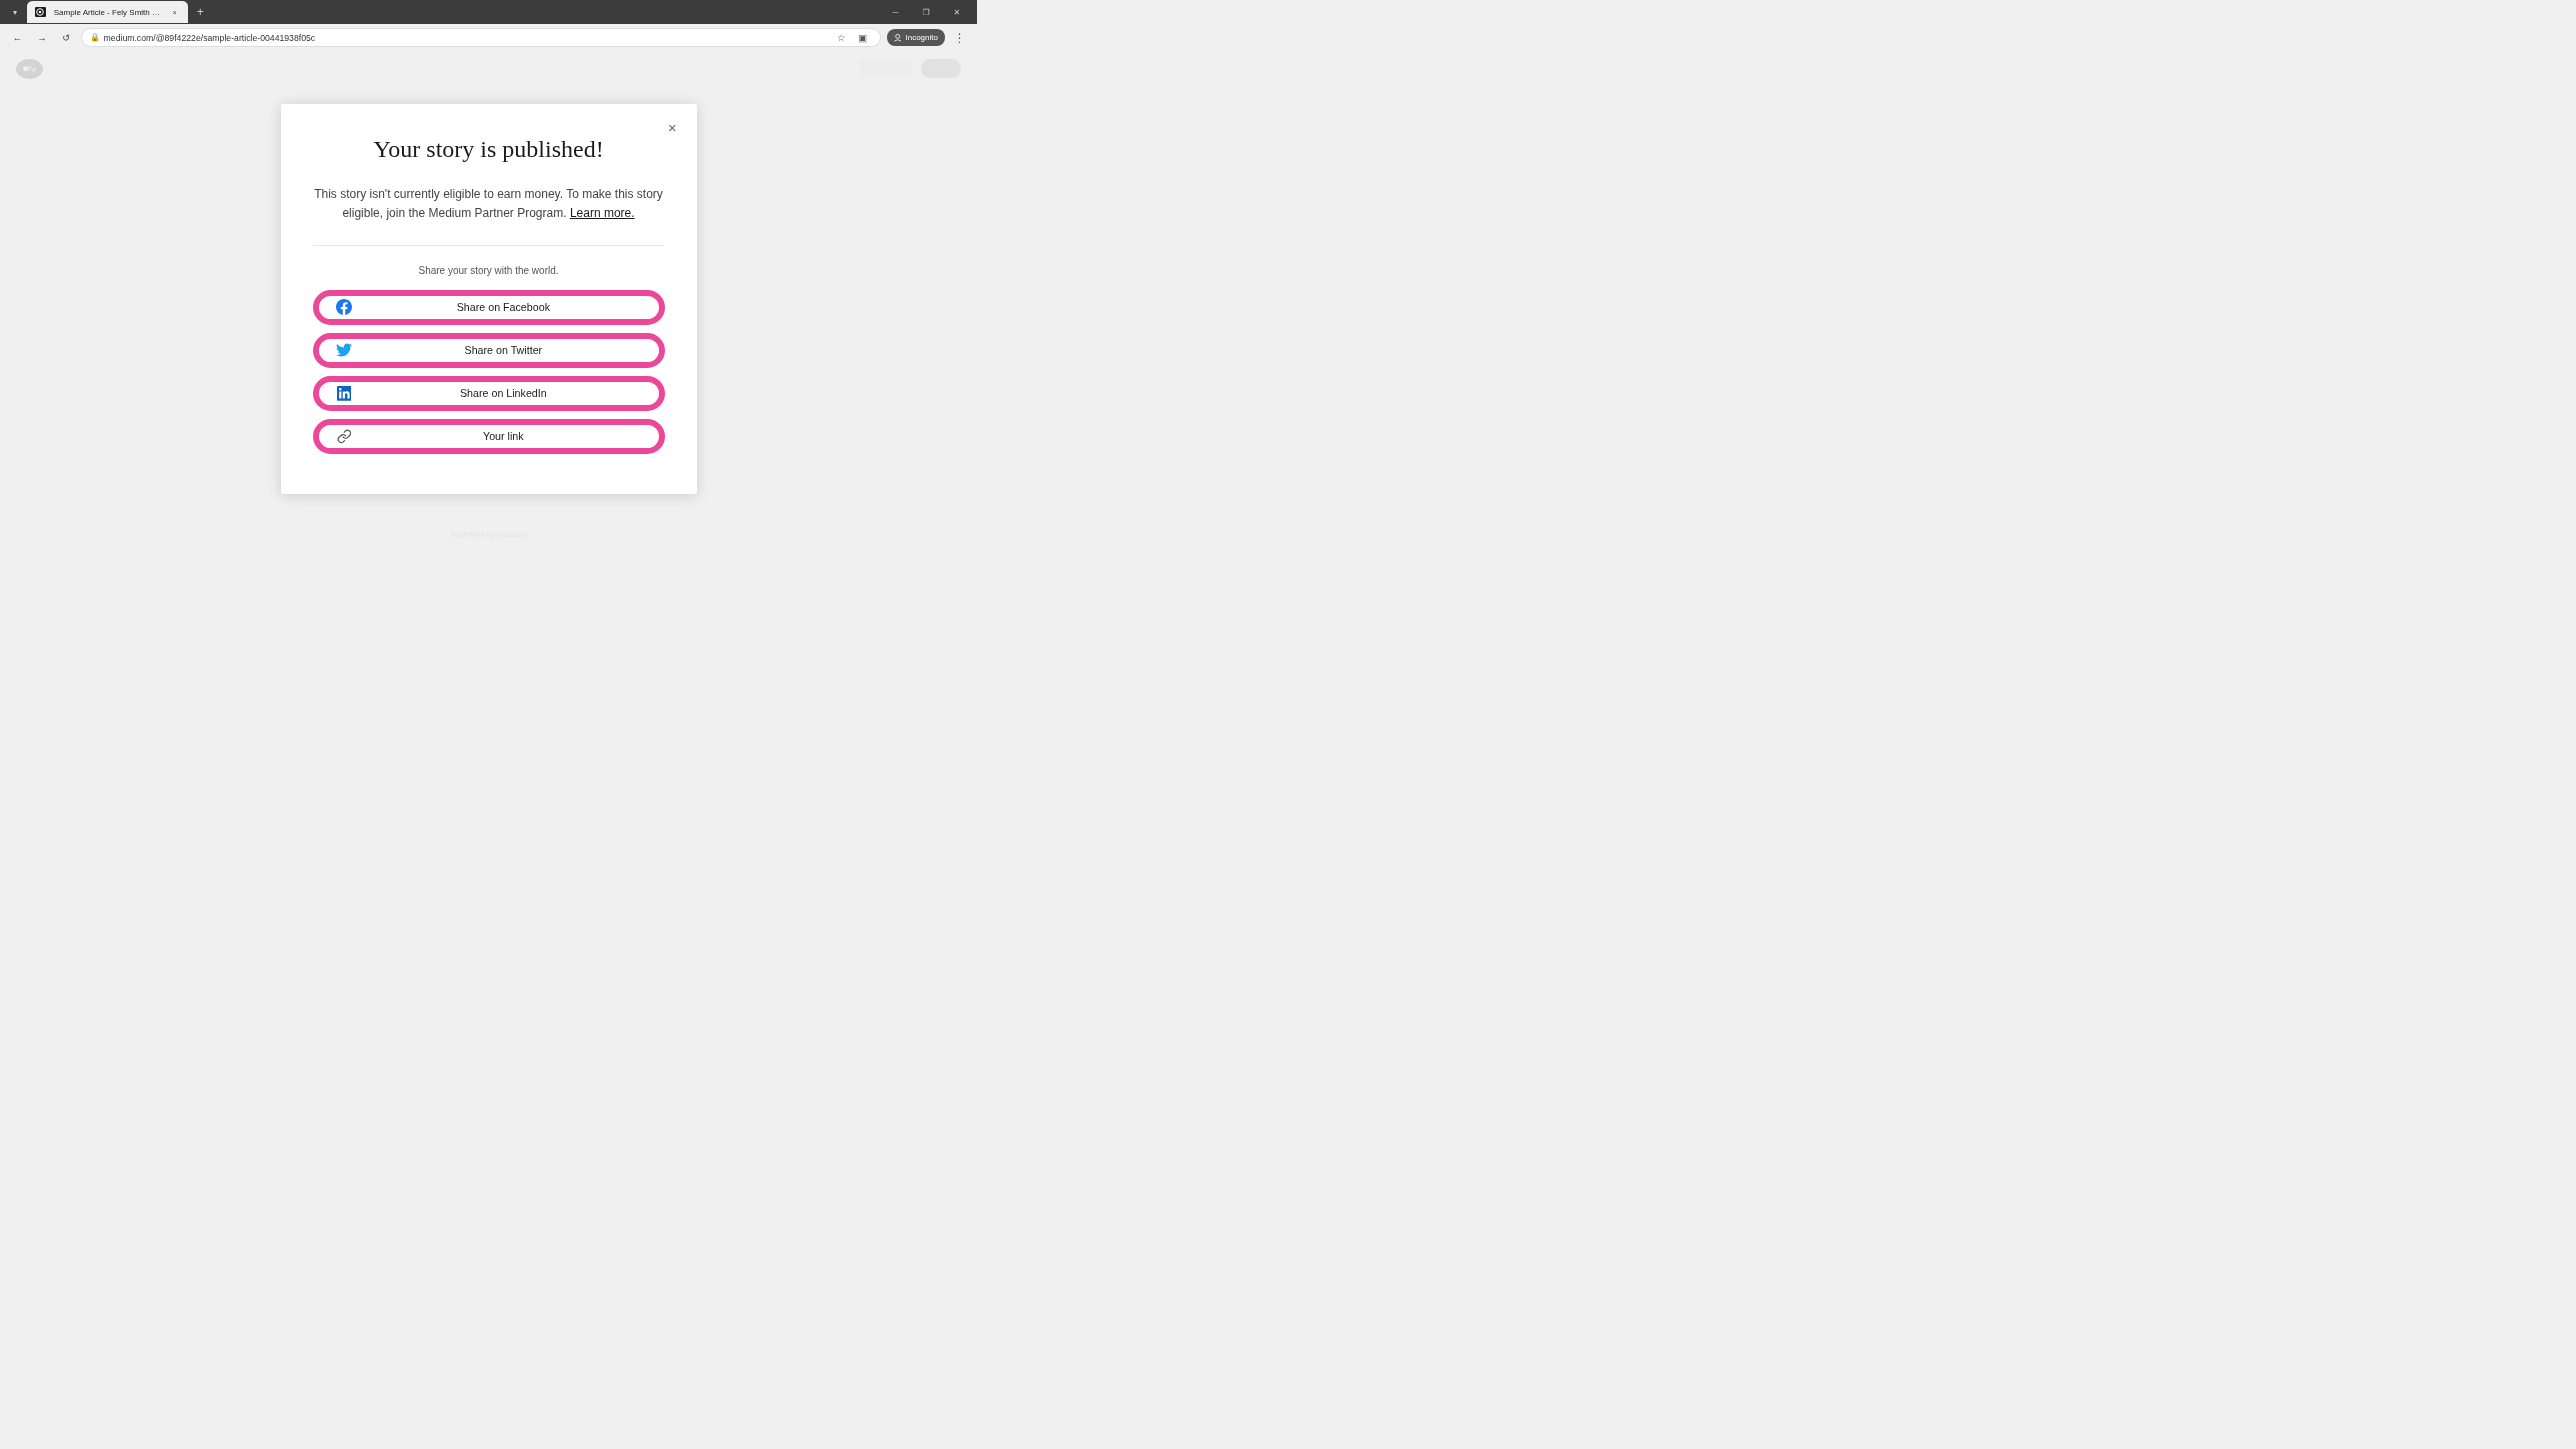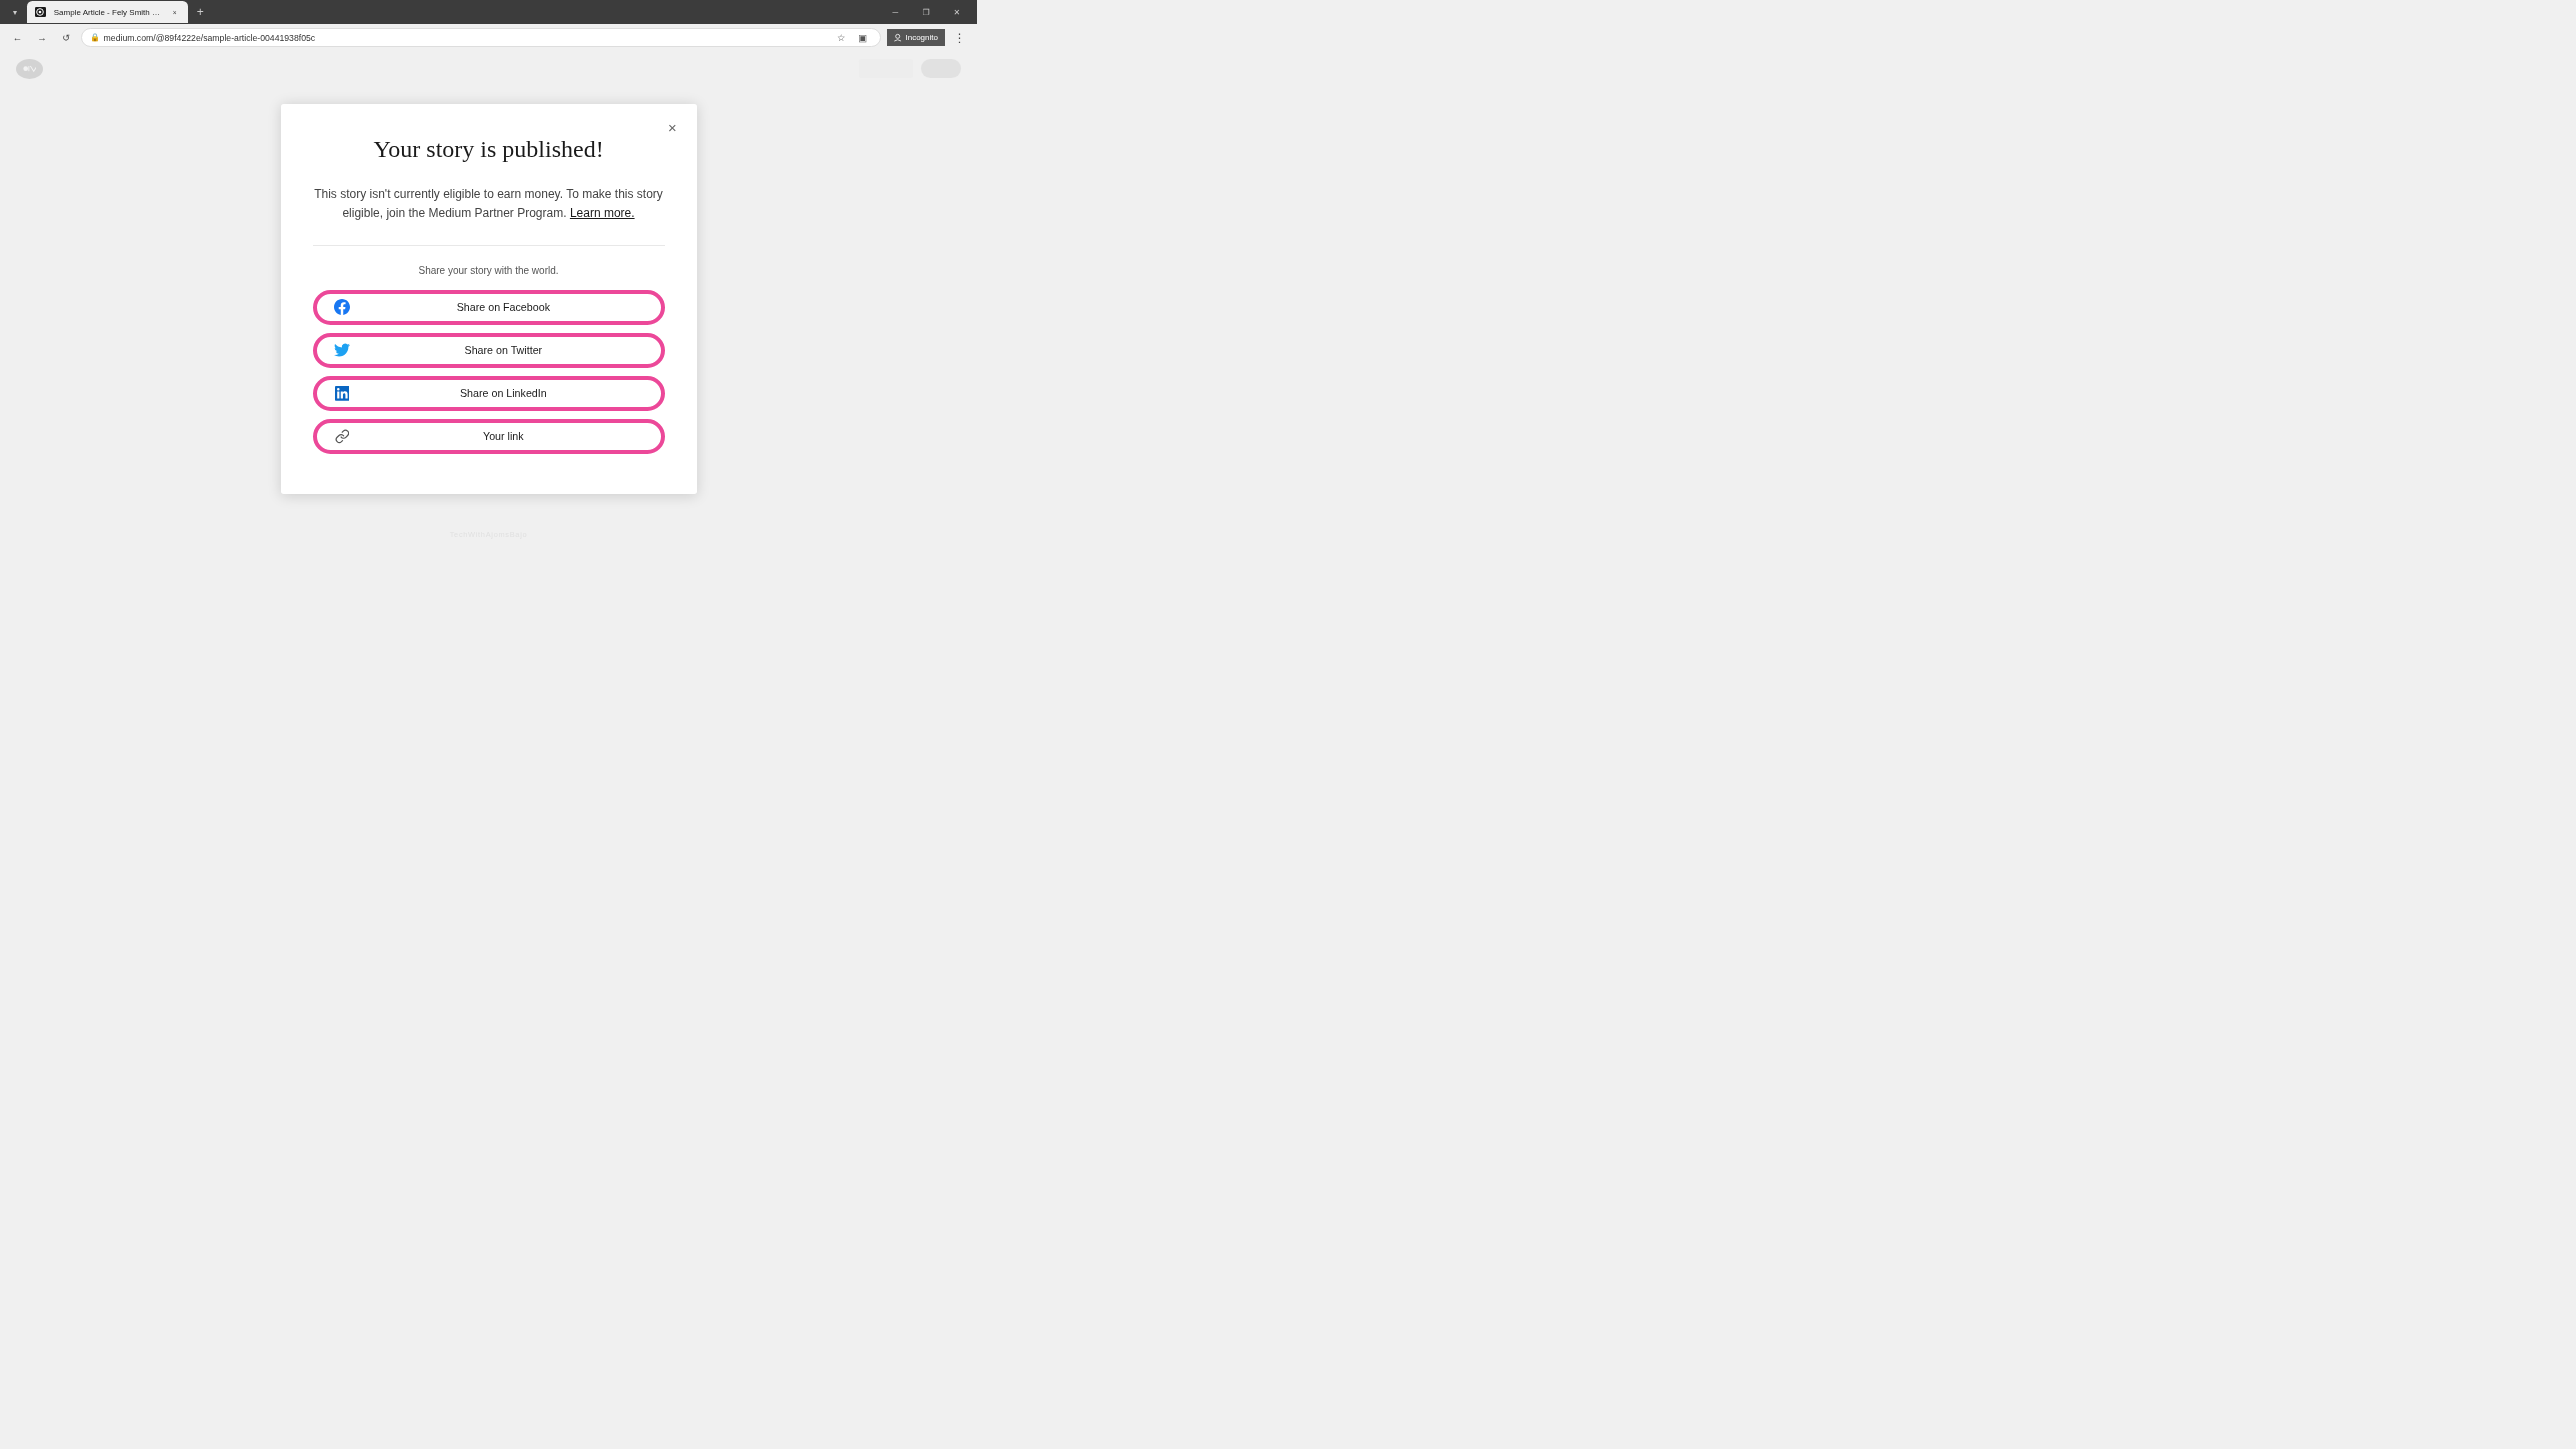--- a/index.html
+++ b/index.html
@@ -210,21 +210,21 @@
       font-size: 9.4px;
     }
 
     .incognito-badge {
       display: flex;
       align-items: center;
       gap: 2.7px;
       background: #555;
       color: white;
       padding: 1.3px 6.7px;
-      border-radius: 0;
+      border-radius: 8px;
       font-size: 8px;
       height: 17.4px;
     }
 
     .menu-btn {
       width: 19px;
       height: 19px;
       border-radius: 50%;
       background: none;
       border: none;
@@ -353,21 +353,21 @@
       display: flex;
       flex-direction: column;
       gap: 8px;
     }
 
     .share-btn {
       display: flex;
       align-items: center;
       width: 100%;
       height: 35px;
-      border: 4px solid #ec4899;
+      border: 6px solid #ec4899;
       border-radius: 34px;
       background: white;
       cursor: pointer;
       padding: 0 16px;
       gap: 10.7px;
       font-size: 10.7px;
       color: #1a1a1a;
       position: relative;
     }
 

